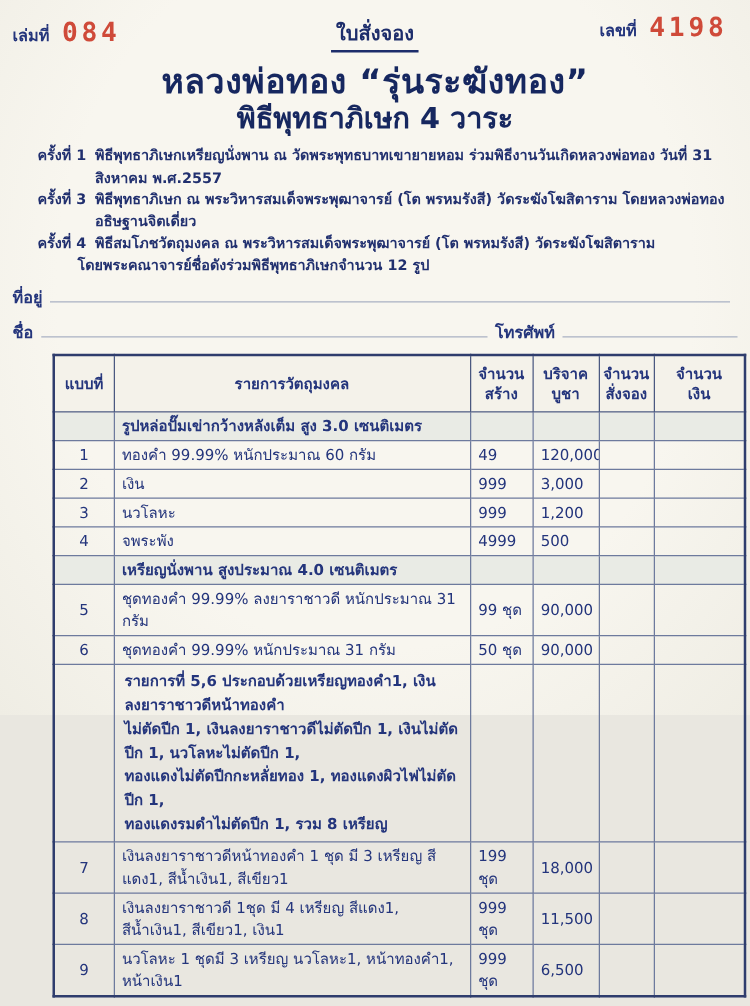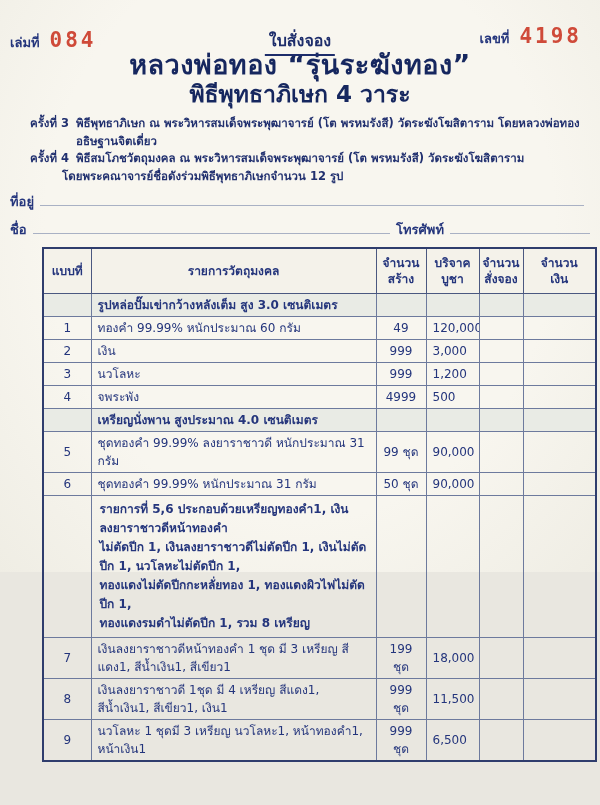--- a/index.html
+++ b/index.html
@@ -8,21 +8,21 @@
     background:#e9e7e0;
     font-family:"DejaVu Sans",sans-serif;
     color:#24357c;
     overflow:hidden;
   }
   .page{
     position:relative;
     width:600px;height:572px;
     background:radial-gradient(ellipse at 50% 40%, #f8f6ef 60%, #efede4 100%);
     box-sizing:border-box;
-    padding:16px 0 0 0;
+    padding:2px 0 0 0;
   }
   
   .topbar{
     position:relative;
     height:30px;
   }
   .book-no{
     position:absolute;left:10px;top:12px;
     display:flex;align-items:baseline;gap:10px;
   }
@@ -37,21 +37,21 @@
   }
   .form-title{
     position:absolute;left:50%;top:12px;transform:translateX(-50%);
     font-size:16px;font-weight:bold;color:#1d2d6b;
     border-bottom:2px solid #1d2d6b;
     padding:0 4px 1px 4px;
   }
   .main-title{
     text-align:center;
     font-size:27px;font-weight:bold;color:#16275f;
-    margin-top:4px;line-height:30px;
+    margin-top:19px;line-height:30px;
     letter-spacing:.5px;
   }
   .sub-title{
     text-align:center;
     font-size:23px;font-weight:bold;color:#16275f;
     line-height:28px;
   }
   
   .ceremonies{margin:7px 14px 0 30px;}
   .cer-row{display:flex;font-size:11.5px;font-weight:bold;color:#21306f;line-height:17.5px;}
@@ -82,21 +82,21 @@
   }
   table.order tr.hdr td{
     border:1px solid #4a5880;
     text-align:center;font-weight:bold;
     font-size:12px;line-height:16px;
     padding:6px 2px;
     background:#f4f2ea;
   }
   table.order{border:2px solid #2f3d6d;}
   .c-no{text-align:center;}
-  .c-qty{text-align:center;}
+  .c-qty{}
   .c-price{text-align:left;padding-right:10px !important;}
   tr.section td{
     font-weight:bold;
     background:#e9ebe5;
     line-height:18px;
   }
   tr.item td{line-height:18px;}
   tr.note td{line-height:19px;font-weight:bold;padding:4px 8px;}
 </style>
 </head>
@@ -113,20 +113,24 @@
     <div class="doc-no">
       <span class="small-label">เลขที่</span>
       <span class="stamp">4198</span>
     </div>
   </div>
 
   <div class="main-title">หลวงพ่อทอง “รุ่นระฆังทอง”</div>
   <div class="sub-title">พิธีพุทธาภิเษก 4 วาระ</div>
 
   <div class="ceremonies">
+    <div class="cer-row">
+      <span class="cer-label">ครั้งที่ 1</span>
+      <span class="cer-text">พิธีพุทธาภิเษกเหรียญนั่งพาน ณ วัดพระพุทธบาทเขายายหอม ร่วมพิธีงานวันเกิดหลวงพ่อทอง วันที่ 31 สิงหาคม พ.ศ.2557</span>
+    </div>
     <div class="cer-row">
       <span class="cer-label">ครั้งที่ 3</span>
       <span class="cer-text">พิธีพุทธาภิเษก ณ พระวิหารสมเด็จพระพุฒาจารย์ (โต พรหมรังสี) วัดระฆังโฆสิตาราม โดยหลวงพ่อทอง อธิษฐานจิตเดี่ยว</span>
     </div>
     <div class="cer-row">
       <span class="cer-label">ครั้งที่ 4</span>
       <span class="cer-text">พิธีสมโภชวัตถุมงคล ณ พระวิหารสมเด็จพระพุฒาจารย์ (โต พรหมรังสี) วัดระฆังโฆสิตาราม</span>
     </div>
     <div class="cer-cont">โดยพระคณาจารย์ชื่อดังร่วมพิธีพุทธาภิเษกจำนวน 12 รูป</div>
   </div>

